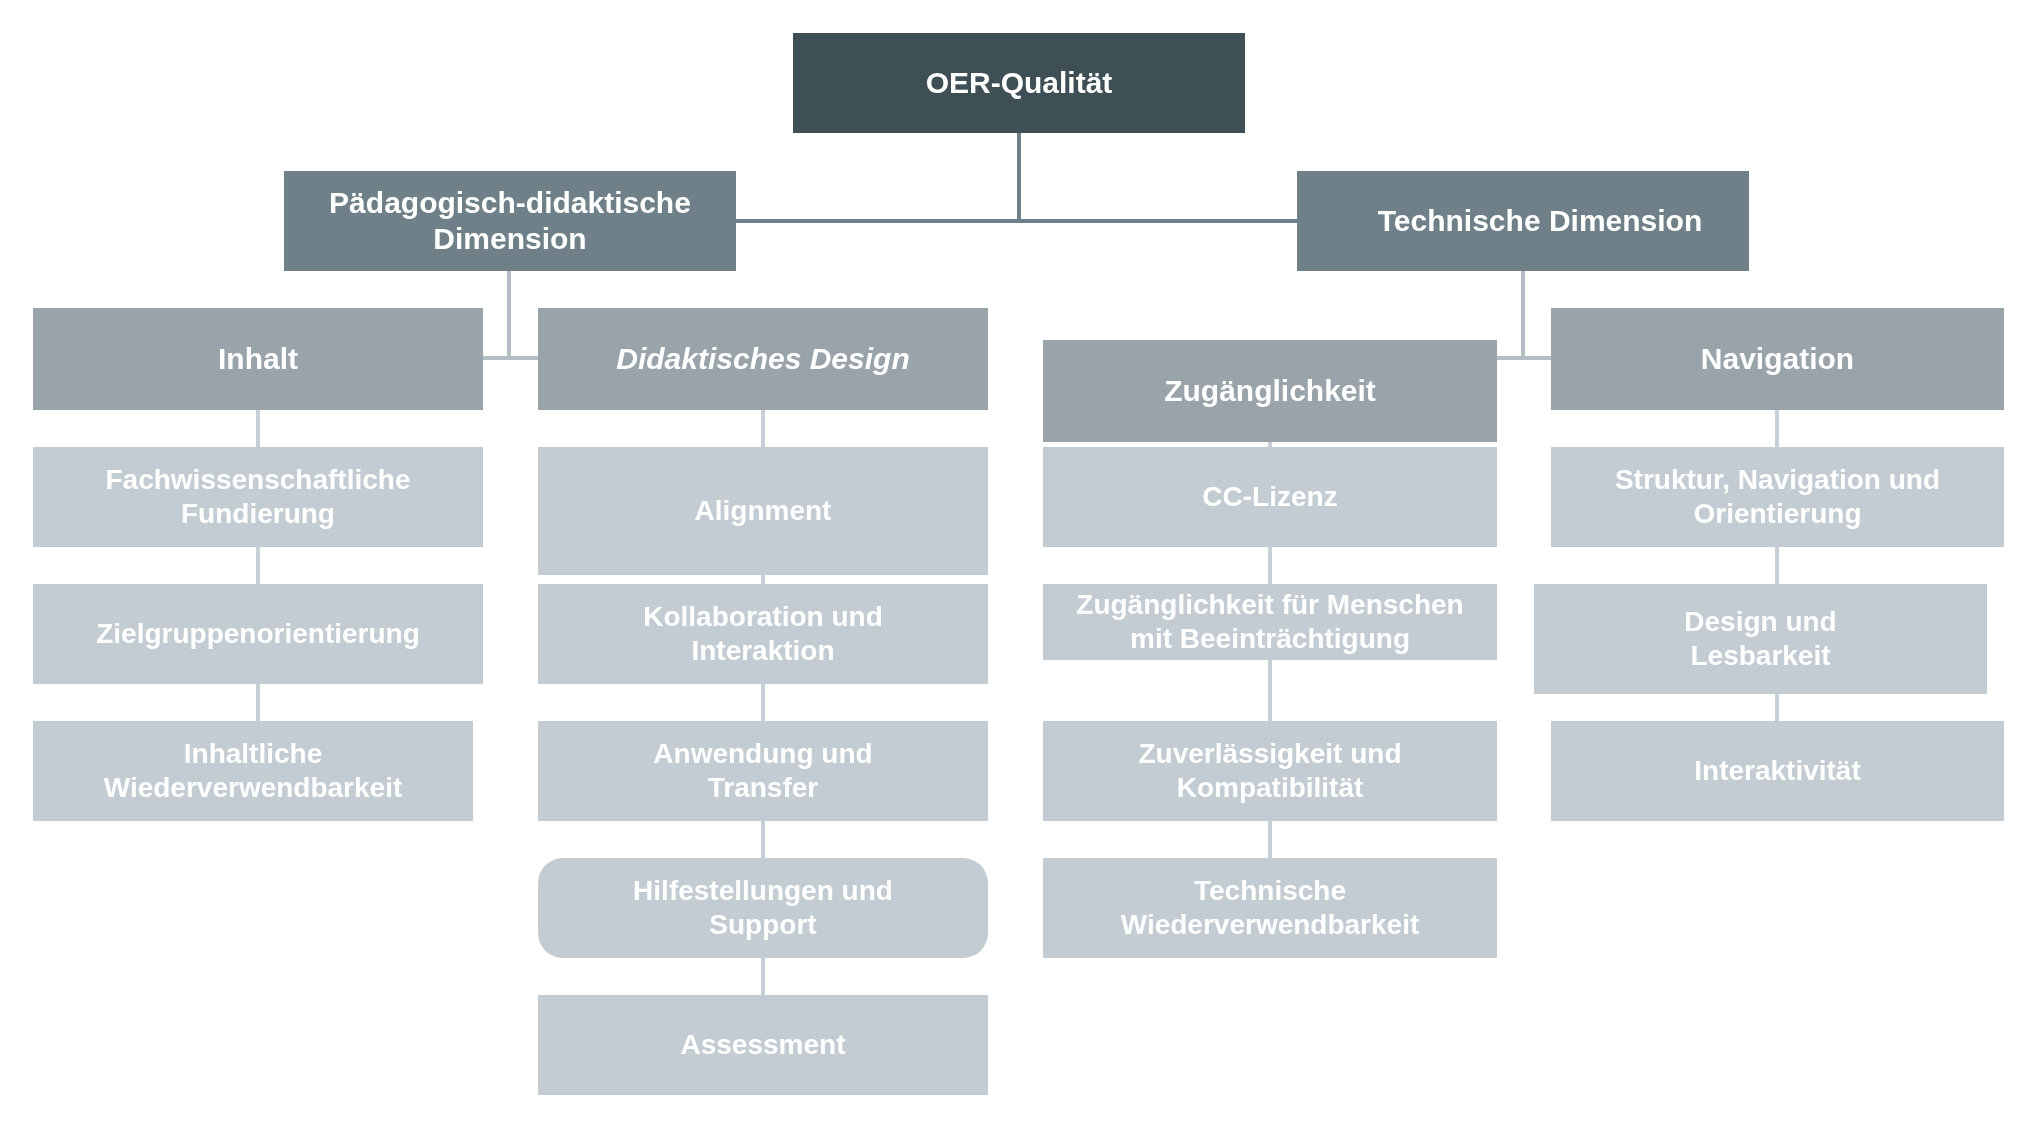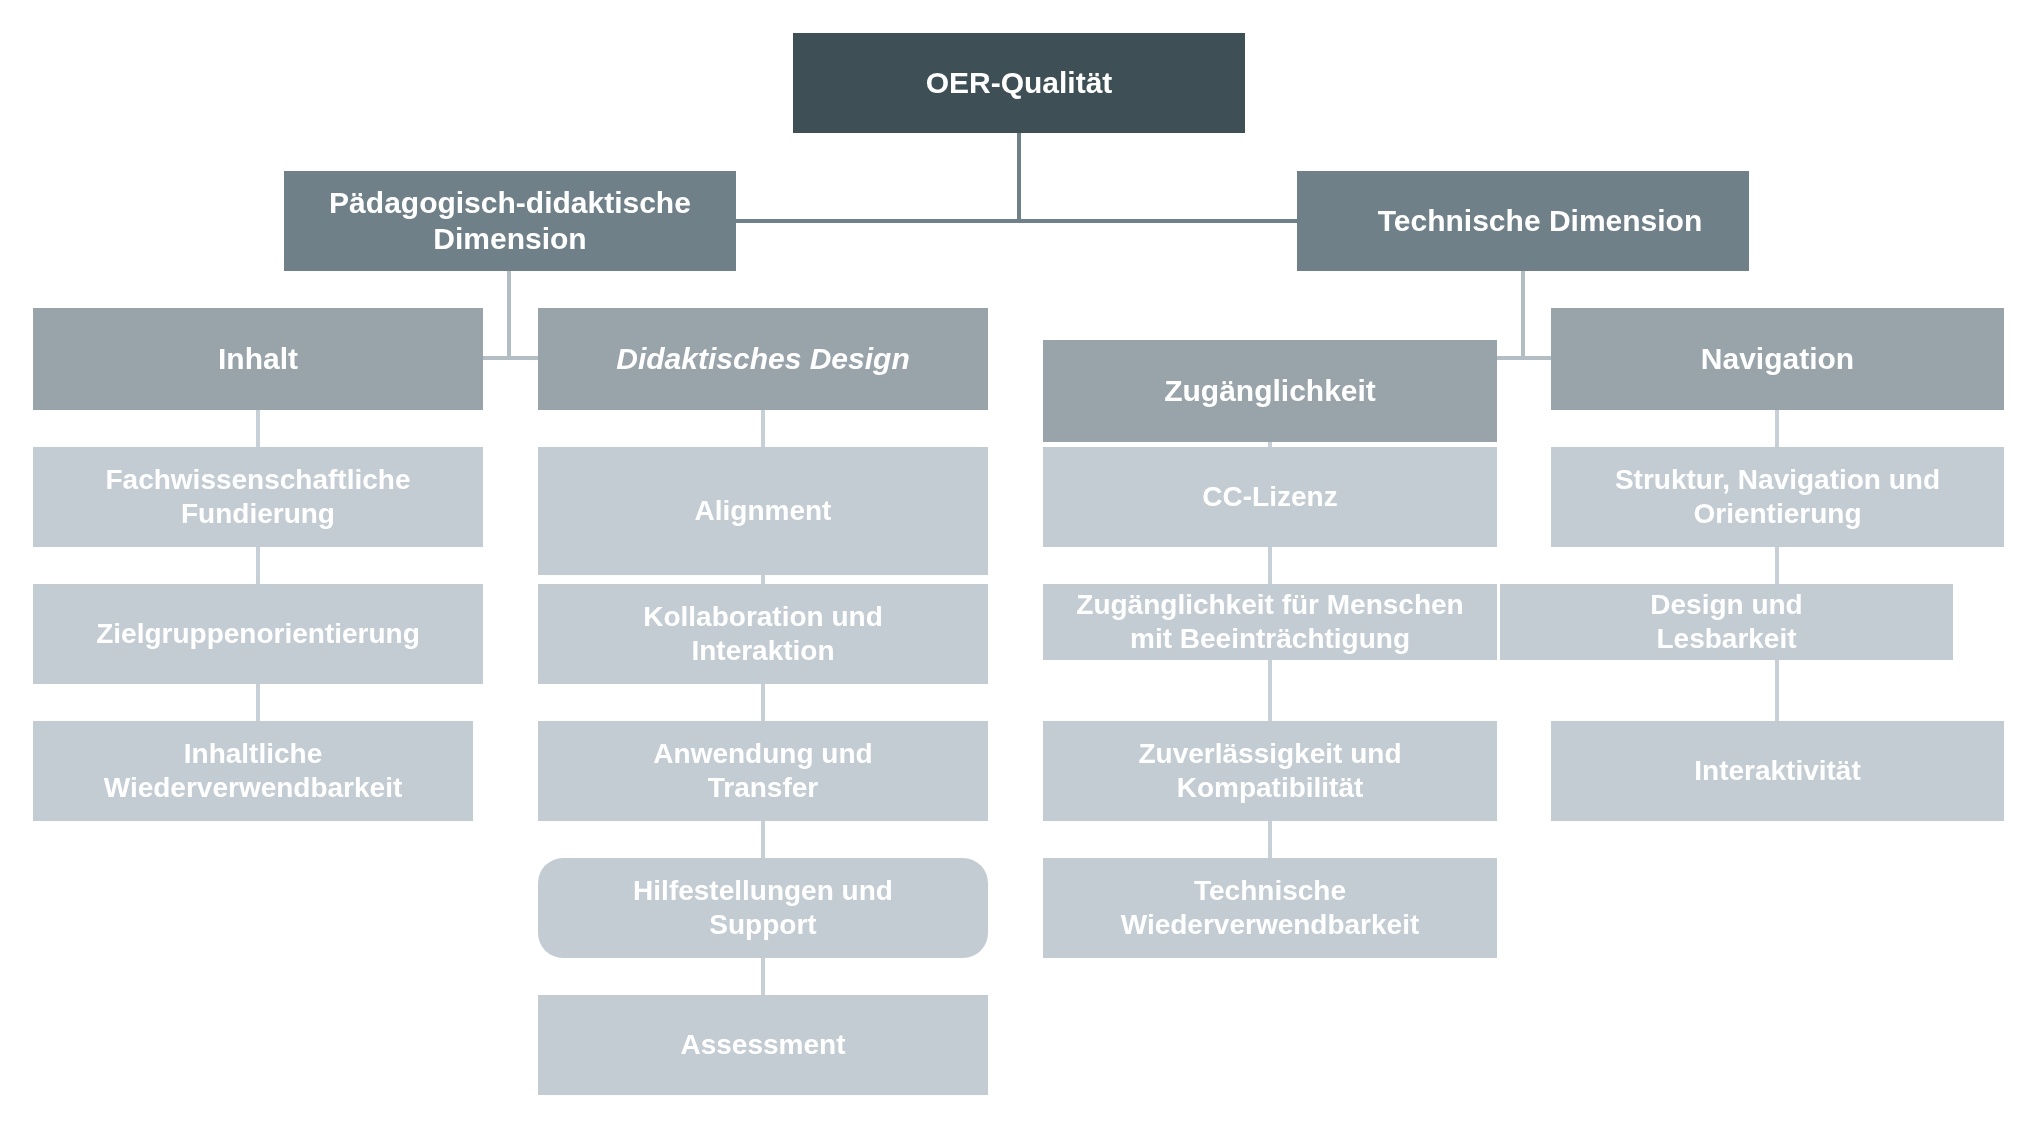--- a/index.html
+++ b/index.html
@@ -90,17 +90,17 @@
   <div class="box child" style="left:1043px;top:447px;width:454px;height:100px;">CC-Lizenz</div>
   <div class="box child" style="left:1043px;top:584px;width:454px;height:76px;">Zugänglichkeit für Menschen
 mit Beeinträchtigung</div>
   <div class="box child" style="left:1043px;top:721px;width:454px;height:100px;">Zuverlässigkeit und
 Kompatibilität</div>
   <div class="box child" style="left:1043px;top:858px;width:454px;height:100px;">Technische
 Wiederverwendbarkeit</div>
 
   <div class="box child" style="left:1551px;top:447px;width:453px;height:100px;">Struktur, Navigation und
 Orientierung</div>
-  <div class="box child" style="left:1500px;top:584px;width:453px;height:76px;">Design und
+  <div class="box child" style="left:1534px;top:584px;width:453px;height:110px;">Design und
 Lesbarkeit</div>
   <div class="box child" style="left:1551px;top:721px;width:453px;height:100px;">Interaktivität</div>
 
 </div>
 
 </body></html>

